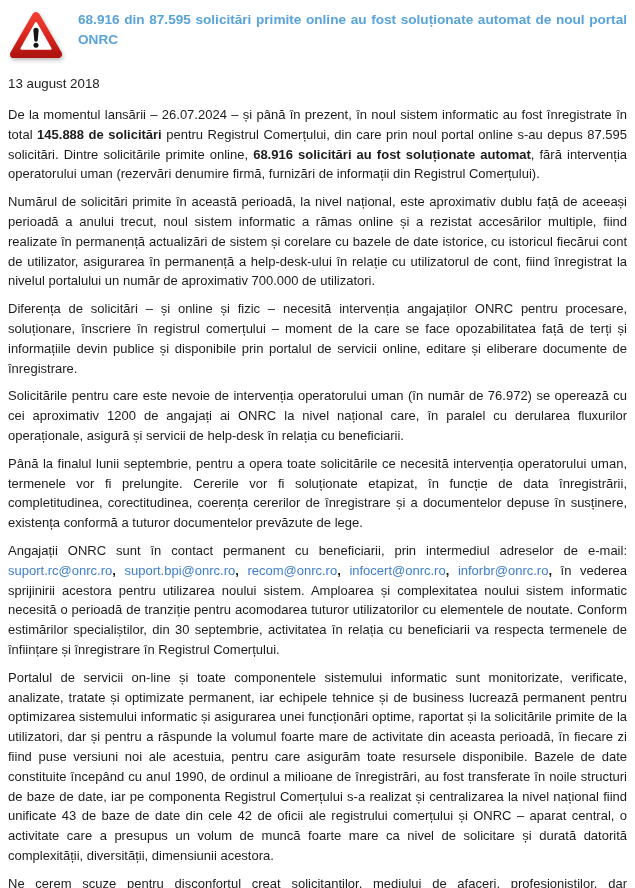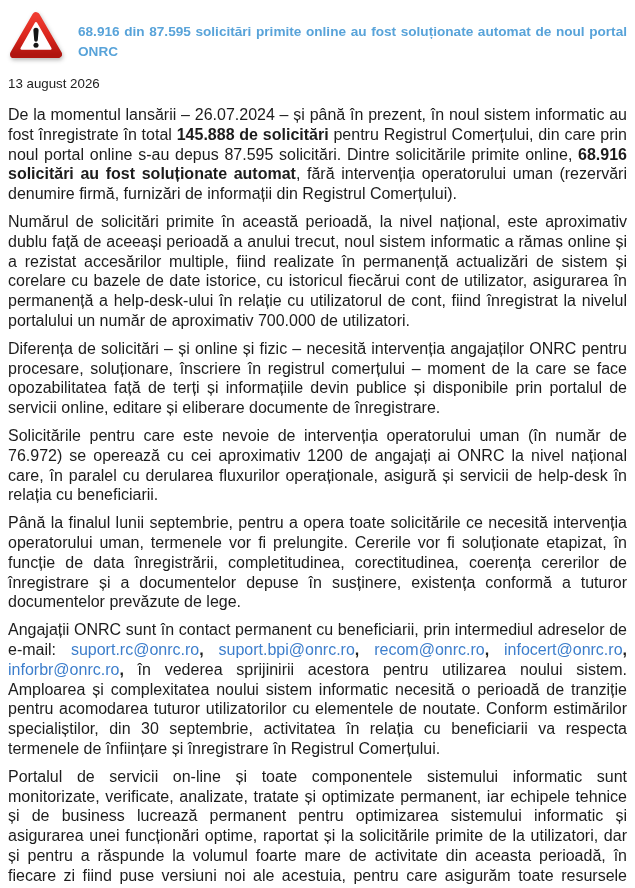--- a/index.html
+++ b/index.html
@@ -25,38 +25,37 @@
   .icon-wrap{
     flex:0 0 70px;
     padding-top:0;
   }
   .warn-svg{
     display:block;
     filter:drop-shadow(1.5px 2.5px 2px rgba(90,90,90,0.45));
   }
   .title{
     flex:1;
-    margin-top:12px;
     font-size:13.6px;
     line-height:20px;
     font-weight:bold;
     color:var(--title-blue);
     text-align:justify;
   }
   .date-line{
     margin-top:13px;
     font-size:13.3px;
     line-height:18px;
     color:var(--body-text);
   }
   .article{
     margin-top:12px;
   }
   .para{
-    font-size:16px;
+    font-size:13px;
     line-height:19.8px;
     text-align:justify;
     margin:0 0 8px 0;
     color:var(--body-text);
   }
   .para .bold{font-weight:bold;}
   .para .normal{font-weight:normal;}
   .email-link{
     color:var(--link-blue);
     font-weight:normal;
@@ -79,21 +78,21 @@
       </defs>
       <path d="M32 7 L57.5 51 L6.5 51 Z" fill="url(#redg)" stroke="url(#redg)" stroke-width="9" stroke-linejoin="round"></path>
       <path d="M32 15.5 L48.5 44.5 L15.5 44.5 Z" fill="#ffffff" stroke="#ffffff" stroke-width="3" stroke-linejoin="round"></path>
       <path d="M32 20.5 c1.9 0 3.1 1.2 3 3.1 l-0.9 10.6 c-0.1 1.4 -0.9 2.3 -2.1 2.3 s-2 -0.9 -2.1 -2.3 l-0.9 -10.6 c-0.1 -1.9 1.1 -3.1 3 -3.1 z" fill="#151515"></path>
       <circle cx="32" cy="40.8" r="2.9" fill="#151515"></circle>
     </svg>
   </div>
   <h1 class="title">68.916 din 87.595 solicitări primite online au fost soluționate automat de noul portal ONRC</h1>
 </div>
 
-<div class="date-line">13 august 2026</div>
+<div class="date-line">13 august 2018</div>
 
 <div class="article">
     <p class="para"><span class="normal">De la momentul lansării – 26.07.2024 – și până în prezent, în noul sistem informatic au fost înregistrate în total </span><span class="bold">145.888 de solicitări</span><span class="normal"> pentru Registrul Comerțului, din care prin noul portal online s-au depus 87.595 solicitări. Dintre solicitările primite online, </span><span class="bold">68.916 solicitări au fost soluționate automat</span><span class="normal">, fără intervenția operatorului uman (rezervări denumire firmă, furnizări de informații din Registrul Comerțului).</span></p>
     <p class="para"><span class="normal">Numărul de solicitări primite în această perioadă, la nivel național, este aproximativ dublu față de aceeași perioadă a anului trecut, noul sistem informatic a rămas online și a rezistat accesărilor multiple, fiind realizate în permanență actualizări de sistem și corelare cu bazele de date istorice, cu istoricul fiecărui cont de utilizator, asigurarea în permanență a help-desk-ului în relație cu utilizatorul de cont, fiind înregistrat la nivelul portalului un număr de aproximativ 700.000 de utilizatori.</span></p>
     <p class="para"><span class="normal">Diferența de solicitări – și online și fizic – necesită intervenția angajaților ONRC pentru procesare, soluționare, înscriere în registrul comerțului – moment de la care se face opozabilitatea față de terți și informațiile devin publice și disponibile prin portalul de servicii online, editare și eliberare documente de înregistrare.</span></p>
     <p class="para"><span class="normal">Solicitările pentru care este nevoie de intervenția operatorului uman (în număr de 76.972) se operează cu cei aproximativ 1200 de angajați ai ONRC la nivel național care, în paralel cu derularea fluxurilor operaționale, asigură și servicii de help-desk în relația cu beneficiarii.</span></p>
     <p class="para"><span class="normal">Până la finalul lunii septembrie, pentru a opera toate solicitările ce necesită intervenția operatorului uman, termenele vor fi prelungite. Cererile vor fi soluționate etapizat, în funcție de data înregistrării, completitudinea, corectitudinea, coerența cererilor de înregistrare și a documentelor depuse în susținere, existența conformă a tuturor documentelor prevăzute de lege.</span></p>
     <p class="para"><span class="normal">Angajații ONRC sunt în contact permanent cu beneficiarii, prin intermediul adreselor de e-mail: </span><a href="mailto:suport.rc@onrc.ro" class="email-link">suport.rc@onrc.ro</a><span class="bold">, </span><a href="mailto:suport.bpi@onrc.ro" class="email-link">suport.bpi@onrc.ro</a><span class="bold">, </span><a href="mailto:recom@onrc.ro" class="email-link">recom@onrc.ro</a><span class="bold">, </span><a href="mailto:infocert@onrc.ro" class="email-link">infocert@onrc.ro</a><span class="bold">, </span><a href="mailto:inforbr@onrc.ro" class="email-link">inforbr@onrc.ro</a><span class="bold">, </span><span class="normal">în vederea sprijinirii acestora pentru utilizarea noului sistem. Amploarea și complexitatea noului sistem informatic necesită o perioadă de tranziție pentru acomodarea tuturor utilizatorilor cu elementele de noutate. Conform estimărilor specialiștilor, din 30 septembrie, activitatea în relația cu beneficiarii va respecta termenele de înființare și înregistrare în Registrul Comerțului.</span></p>
     <p class="para"><span class="normal">Portalul de servicii on-line și toate componentele sistemului informatic sunt monitorizate, verificate, analizate, tratate și optimizate permanent, iar echipele tehnice și de business lucrează permanent pentru optimizarea sistemului informatic și asigurarea unei funcționări optime, raportat și la solicitările primite de la utilizatori, dar și pentru a răspunde la volumul foarte mare de activitate din aceasta perioadă, în fiecare zi fiind puse versiuni noi ale acestuia, pentru care asigurăm toate resursele disponibile. Bazele de date constituite începând cu anul 1990, de ordinul a milioane de înregistrări, au fost transferate în noile structuri de baze de date, iar pe componenta Registrul Comerțului s-a realizat și centralizarea la nivel național fiind unificate 43 de baze de date din cele 42 de oficii ale registrului comerțului și ONRC – aparat central, o activitate care a presupus un volum de muncă foarte mare ca nivel de solicitare și durată datorită complexității, diversității, dimensiunii acestora.</span></p>
     <p class="para"><span class="normal">Ne cerem scuze pentru disconfortul creat solicitanților, mediului de afaceri, profesioniștilor, dar implementarea noului portal era necesară pentru a asigura continuitatea serviciilor, având în vedere faptul că sistemul anterior nu mai putea fi utilizat, existând pericolul de pierdere a tuturor datelor de la nivelul instituției.</span></p>

